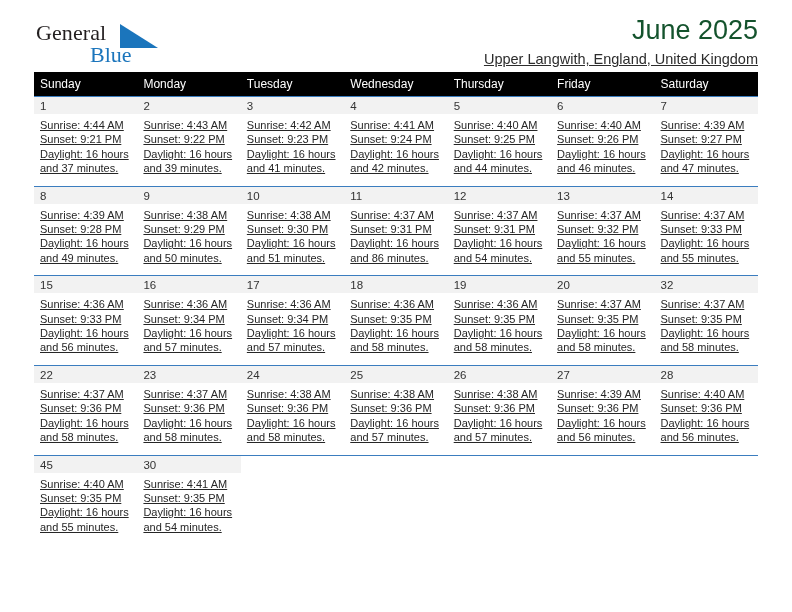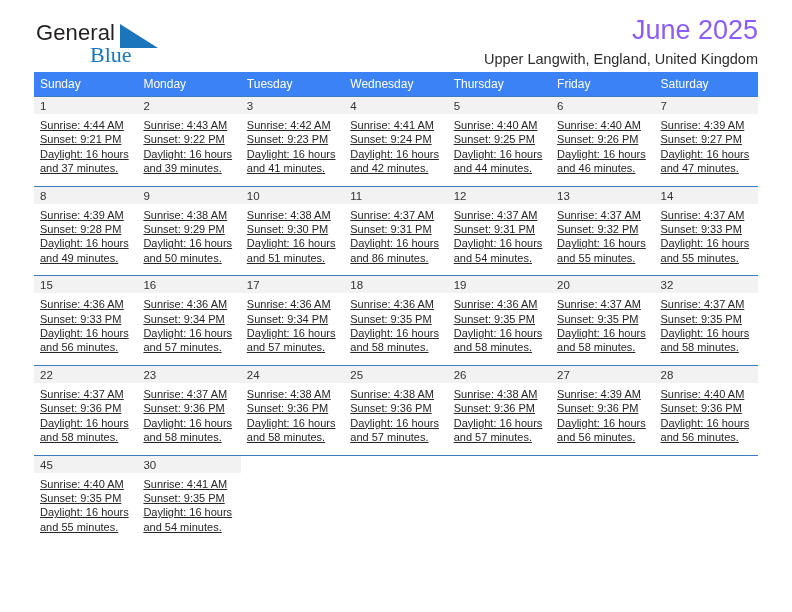--- a/index.html
+++ b/index.html
@@ -36,21 +36,21 @@
     width: 130px;
     height: 52px;
   }
   .brand-general {
     position: absolute;
     left: 2px;
     top: 0;
     font-size: 22px;
     letter-spacing: 0.1px;
     color: #231f20;
-    font-family: Liberation Sans, sans-serif;
+    font-family: Liberation Serif, serif;
     line-height: 26px;
   }
   .brand-blue {
     position: absolute;
     left: 56px;
     top: 22px;
     font-size: 22px;
     color: #1b75bc;
     font-family: Liberation Serif, serif;
     line-height: 26px;
@@ -63,44 +63,45 @@
     height: 0;
     border-left: 38px solid #1b75bc;
     border-top: 24px solid transparent;
   }
 
   .title {
     position: absolute;
     right: 0;
     top: 14px;
     font-size: 27px;
-    color: #8b5cf6;
+    color: #14532d;
     font-weight: normal;
     line-height: 32px;
     white-space: nowrap;
   }
   .subtitle {
     position: absolute;
     right: 0;
     top: 50px;
     font-size: 14.5px;
     color: #2c2c2c;
     line-height: 18px;
     white-space: nowrap;
+    text-decoration: underline;
   }
 
   
   .calendar {
     width: 724px;
     border-collapse: collapse;
     table-layout: fixed;
   }
 
   .calendar th {
-    background: #3b82f6;
+    background: #000000;
     color: #ffffff;
     font-size: 12px;
     font-weight: normal;
     text-align: left;
     padding: 5px 0 5px 6px;
     height: 11px;
     border: none;
   }
 
   .calendar td {

